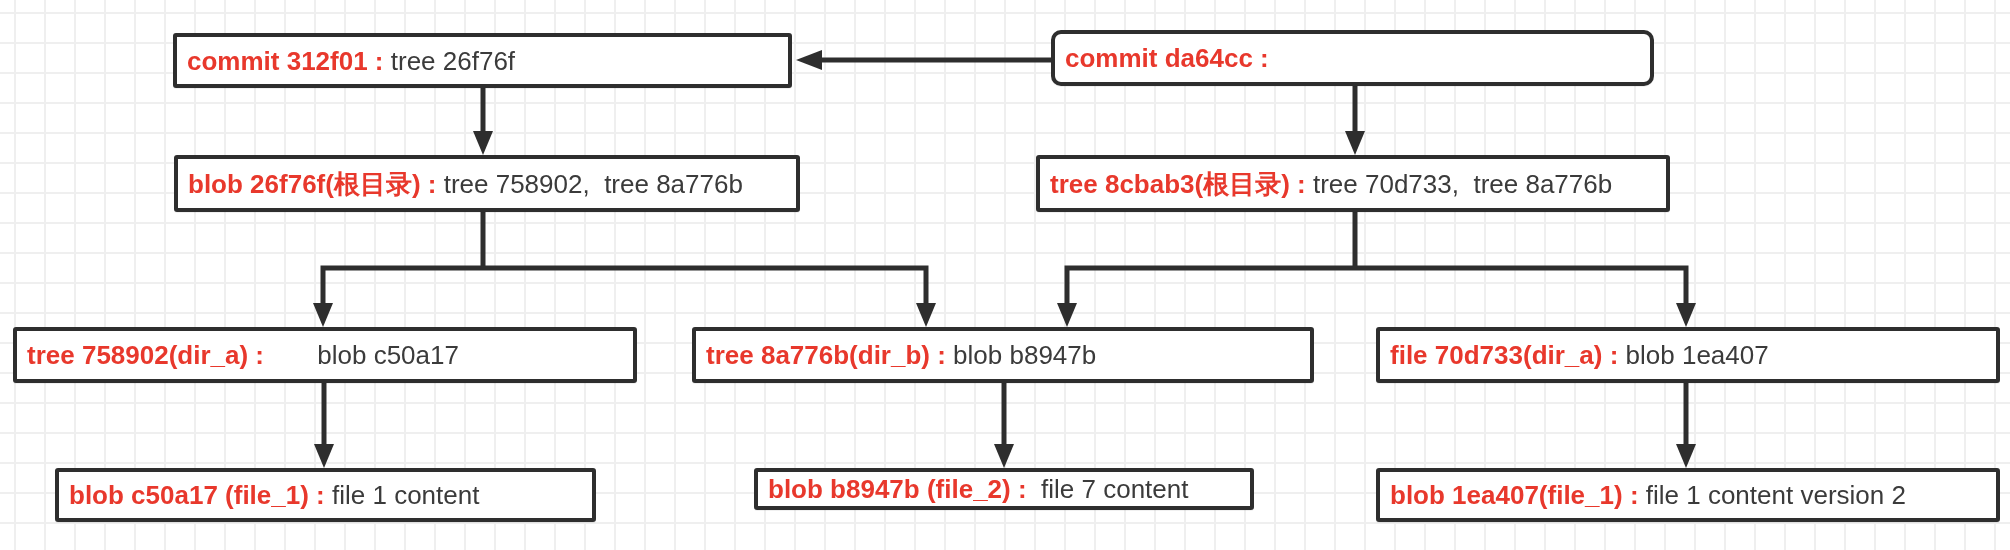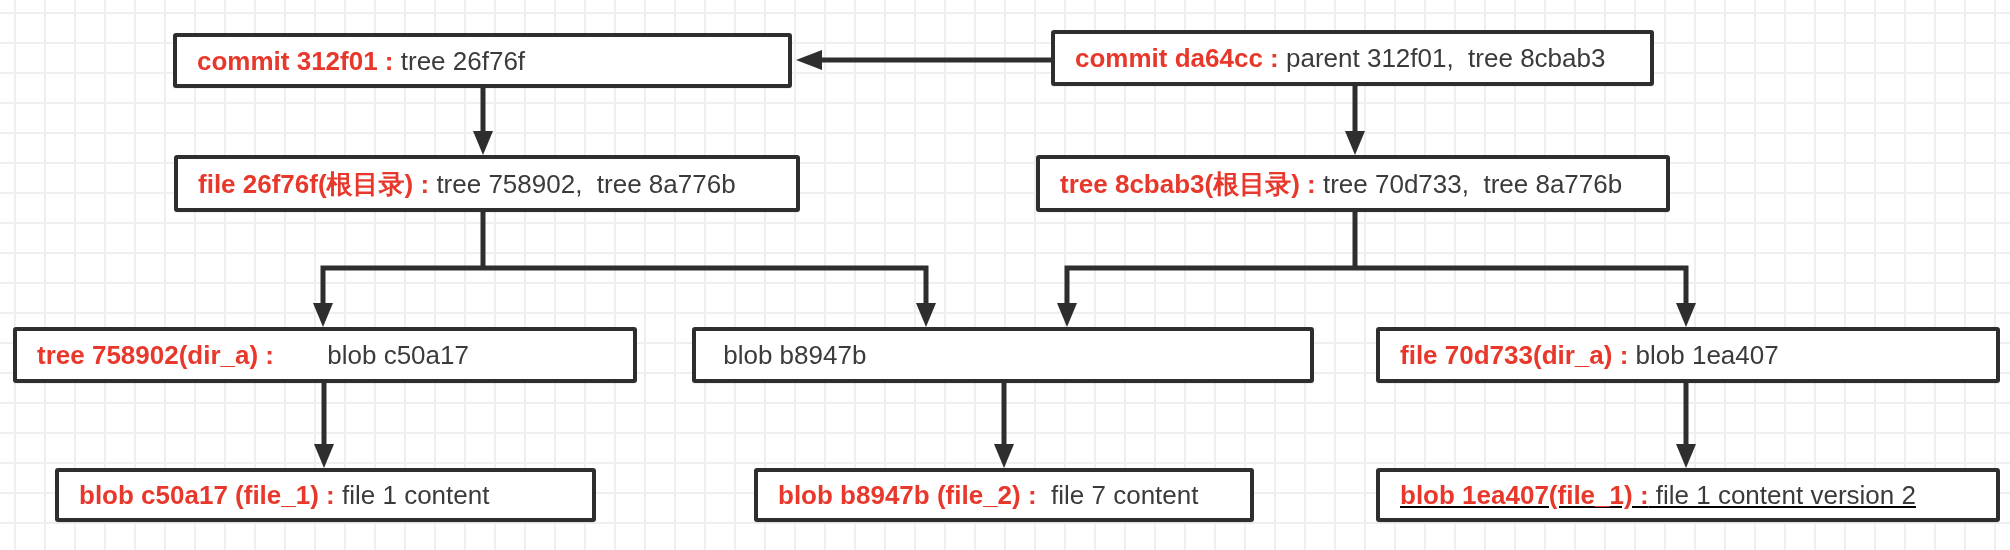--- a/index.html
+++ b/index.html
@@ -40,47 +40,47 @@
   }
   .arrows polygon { fill: var(--border); stroke: none; }
 
   .node {
     position: absolute;
     background: #ffffff;
     border: 4px solid var(--border);
     border-radius: 3px;
     display: flex;
     align-items: center;
-    padding-left: 20px;
+    padding-left: 10px;
     font-size: 26px;
     line-height: 1;
     box-shadow: 0 1px 0 rgba(0,0,0,0.06);
   }
   .node .ref {
     color: var(--red);
     font-weight: 700;
     white-space: pre;
   }
   .node .detail {
     color: var(--dark);
     font-weight: 400;
     white-space: pre;
   }
 
   
   #n-commit1 { left: 173px;  top: 33px;  width: 619px; height: 55px; }
-  #n-commit2 { left: 1051px; top: 30px;  width: 603px; height: 56px; }
+  #n-commit2 { left: 1051px; top: 30px;  width: 603px; height: 56px; border-radius: 10px; }
   #n-root1   { left: 174px;  top: 155px; width: 626px; height: 57px; }
   #n-root2   { left: 1036px; top: 155px; width: 634px; height: 57px; }
   #n-dira1   { left: 13px;   top: 327px; width: 624px; height: 56px; gap: 46px; }
   #n-dirb    { left: 692px;  top: 327px; width: 622px; height: 56px; }
   #n-dira2   { left: 1376px; top: 327px; width: 624px; height: 56px; }
   #n-blob1   { left: 55px;   top: 468px; width: 541px; height: 54px; }
-  #n-blob2   { left: 754px;  top: 468px; width: 500px; height: 54px; }
-  #n-blob3   { left: 1376px; top: 468px; width: 624px; height: 54px; text-decoration: underline; }
+  #n-blob2   { left: 754px;  top: 468px; width: 500px; height: 42px; }
+  #n-blob3   { left: 1376px; top: 468px; width: 624px; height: 54px; }
 </style>
 </head>
 <body>
 
 <div class="canvas">
 
   <svg class="arrows" viewBox="0 0 2010 550" xmlns="http://www.w3.org/2000/svg">
 
     <g>
       <line x1="1051" y1="60" x2="820" y2="60"></line>
@@ -125,39 +125,39 @@
     </g>
   </svg>
 
   <div class="node" id="n-commit1">
     <span class="ref">commit 312f01 :</span>
       <span class="detail"> tree 26f76f</span>
   </div>
 
   <div class="node" id="n-commit2">
     <span class="ref">commit da64cc :</span>
-      <span class="detail"> parent 312f01,  tree 8cbab3</span>
   </div>
 
   <div class="node" id="n-root1">
-    <span class="ref">file 26f76f(根目录) :</span>
+    <span class="ref">blob 26f76f(根目录) :</span>
       <span class="detail"> tree 758902,  tree 8a776b</span>
   </div>
 
   <div class="node" id="n-root2">
     <span class="ref">tree 8cbab3(根目录) :</span>
       <span class="detail"> tree 70d733,  tree 8a776b</span>
   </div>
 
   <div class="node" id="n-dira1">
     <span class="ref">tree 758902(dir_a) :</span>
       <span class="detail"> blob c50a17</span>
   </div>
 
   <div class="node" id="n-dirb">
+    <span class="ref">tree 8a776b(dir_b) :</span>
       <span class="detail"> blob b8947b</span>
   </div>
 
   <div class="node" id="n-dira2">
     <span class="ref">file 70d733(dir_a) :</span>
       <span class="detail"> blob 1ea407</span>
   </div>
 
   <div class="node" id="n-blob1">
     <span class="ref">blob c50a17 (file_1) :</span>

